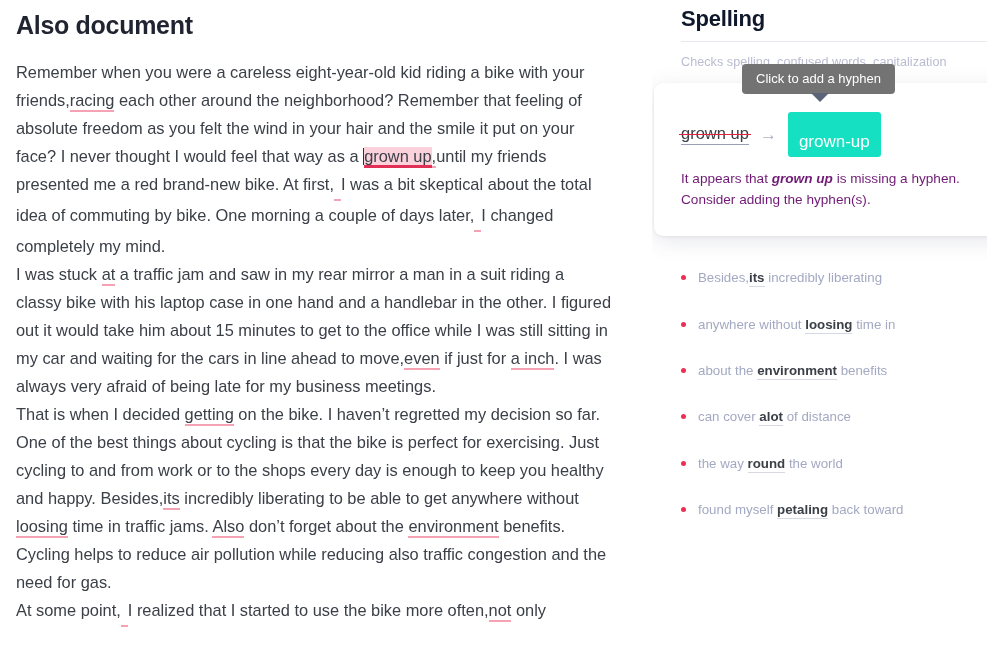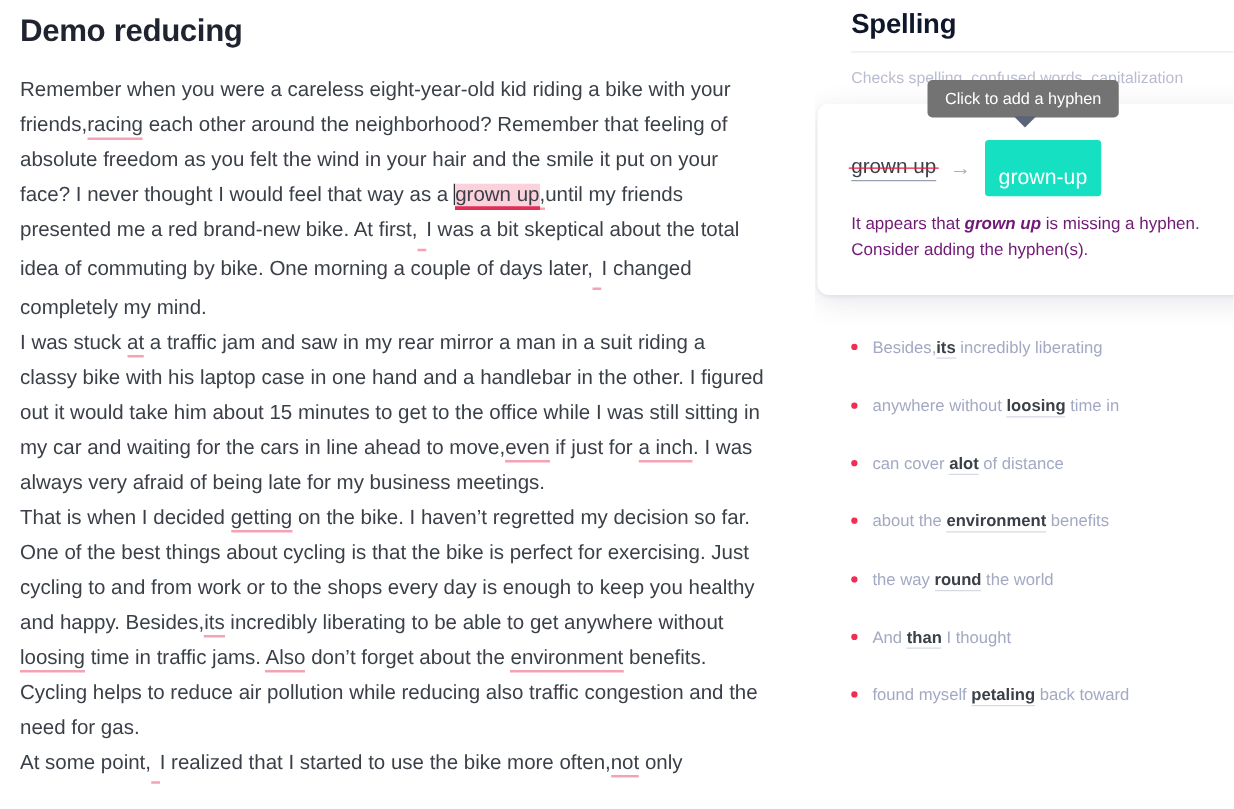--- a/index.html
+++ b/index.html
@@ -196,21 +196,21 @@
     border-bottom: 1.5px solid #d6d9e4;
     padding-bottom: 1px;
   }
 </style>
 </head>
 <body>
 
 <div id="app">
 
   <div class="doc-pane">
-    <h1 class="doc-title">Demo reducing</h1>
+    <h1 class="doc-title">Also document</h1>
     <div class="doc-body">
       <p class="doc-p">Remember when you were a careless eight-year-old kid riding a bike with your friends,<span class="err">racing</span> each other around the neighborhood? Remember that feeling of absolute freedom as you felt the wind in your hair and the smile it put on your face? I never thought I would feel that way as a <span class="caret"></span><span class="err-active">grown up</span><span class="err">,</span>until my friends presented me a red brand-new bike. At first,<span class="err-sm" style="display: inline-block; width: 7px;">&nbsp;</span>I was a bit skeptical about the total idea of commuting by bike. One morning a couple of days later,<span class="err-sm" style="display: inline-block; width: 7px;">&nbsp;</span>I changed completely my mind.</p>
       <p class="doc-p">I was stuck <span class="err">at</span> a traffic jam and saw in my rear mirror a man in a suit riding a classy bike with his laptop case in one hand and a handlebar in the other. I figured out it would take him about 15 minutes to get to the office while I was still sitting in my car and waiting for the cars in line ahead to move,<span class="err">even</span> if just for <span class="err">a inch</span>. I was always very afraid of being late for my business meetings.</p>
       <p class="doc-p">That is when I decided <span class="err">getting</span> on the bike. I haven’t regretted my decision so far. One of the best things about cycling is that the bike is perfect for exercising. Just cycling to and from work or to the shops every day is enough to keep you healthy and happy. Besides,<span class="err">its</span> incredibly liberating to be able to get anywhere without <span class="err">loosing</span> time in traffic jams. <span class="err">Also</span> don’t forget about the <span class="err">environment</span> benefits. Cycling helps to reduce air pollution while reducing also traffic congestion and the need for gas.</p>
       <p class="doc-p">At some point,<span class="err-sm" style="display: inline-block; width: 7px;">&nbsp;</span>I realized that I started to use the bike more often,<span class="err">not</span> only</p>
     </div>
   </div>
 
   <div class="side-pane">
 
@@ -230,20 +230,19 @@
         </div>
         <div class="explain">
           <span>It appears that </span><b>grown up</b><span> is missing a hyphen. Consider adding the hyphen(s).</span>
         </div>
       </div>
     </div>
 
     <ul class="issues">
         <li class="issue"><span>Besides,</span><span class="hl">its</span><span> incredibly liberating</span></li>
         <li class="issue"><span>anywhere without </span><span class="hl">loosing</span><span> time in</span></li>
+        <li class="issue"><span>about the </span><span class="hl">environment</span><span> benefits</span></li>
         <li class="issue"><span>can cover </span><span class="hl">alot</span><span> of distance</span></li>
-        <li class="issue"><span>about the </span><span class="hl">environment</span><span> benefits</span></li>
         <li class="issue"><span>the way </span><span class="hl">round</span><span> the world</span></li>
-        <li class="issue"><span>And </span><span class="hl">than</span><span> I thought</span></li>
         <li class="issue"><span>found myself </span><span class="hl">petaling</span><span> back toward</span></li>
       </ul>
   </div>
 </div>
 
 </body></html>

